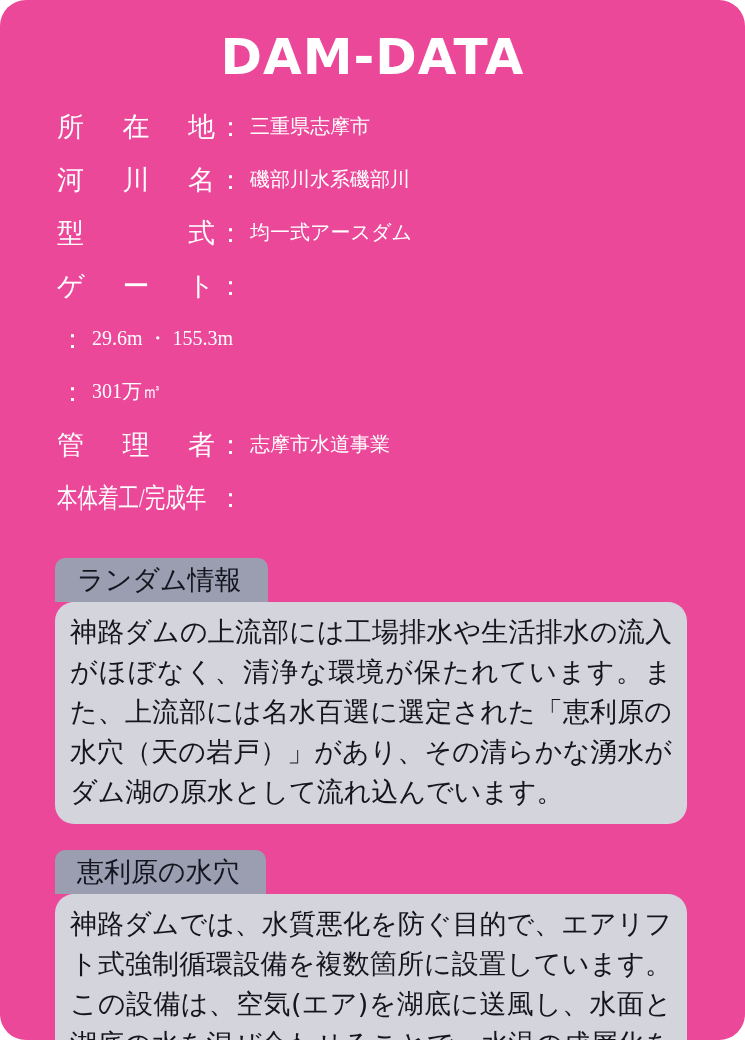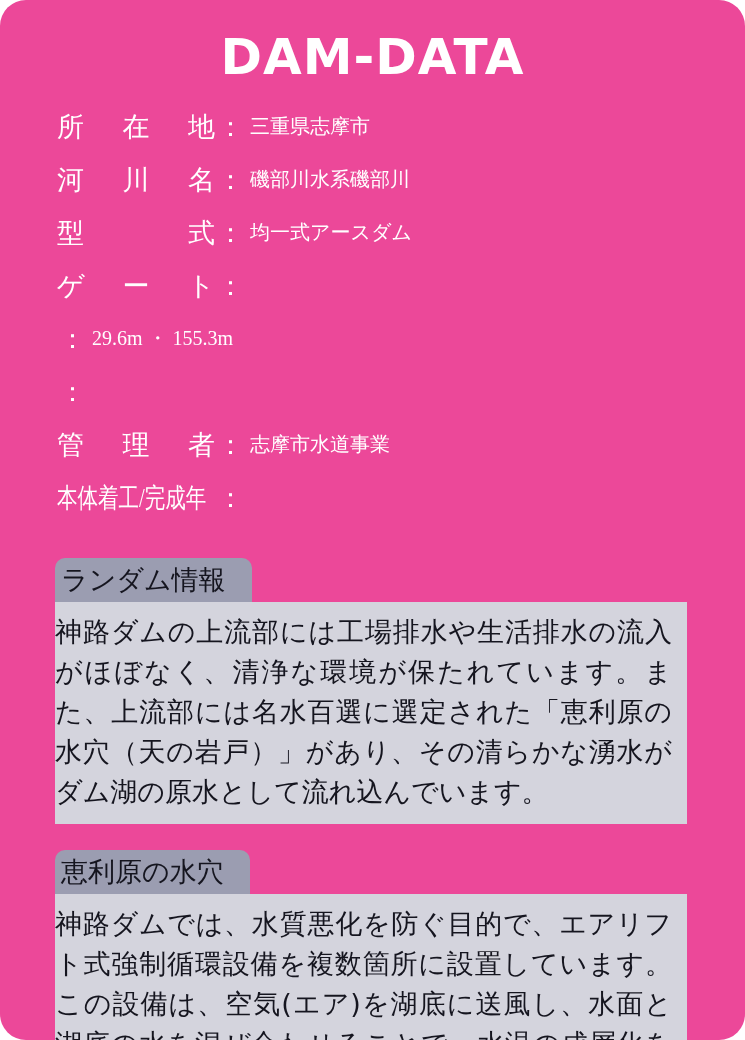--- a/index.html
+++ b/index.html
@@ -68,30 +68,31 @@
     box-sizing: border-box;
   }
   .section-1 { margin-top: 34px; }
   .section-2 { margin-top: 26px; }
   .section-tab {
     display: inline-block;
     background: #9b9db1;
     color: #15151f;
     font-size: 27px;
     line-height: 1;
-    padding: 8px 26px 9px 6px;
+    padding: 8px 26px 9px 22px;
     border-radius: 10px 10px 0 0;
   }
   .section-panel {
     background: #d4d4dd;
     color: #15151f;
     font-size: 27px;
     line-height: 40px;
-    padding: 10px 15px 12px 0;
+    padding: 10px 15px 12px 15px;
     text-align: justify;
+    border-radius: 19px;
   }
 </style>
 </head>
 <body>
 
 <div class="card">
 
   <div class="card-title">DAM-DATA</div>
 
   <div class="specs">
@@ -113,20 +114,21 @@
     <div class="spec-row">
       <span class="spec-label">ゲート</span>
       <span class="spec-colon">：</span>
     </div>
     <div class="spec-row">
       <span class="spec-colon">：</span>
       <span class="spec-value">29.6m ・ 155.3m</span>
     </div>
     <div class="spec-row">
       <span class="spec-colon">：</span>
+      <span class="spec-value">301万㎥</span>
     </div>
     <div class="spec-row">
       <span class="spec-label">管理者</span>
       <span class="spec-colon">：</span>
       <span class="spec-value">志摩市水道事業</span>
     </div>
     <div class="spec-row">
       <span class="spec-label condensed">本体着工/完成年</span>
       <span class="spec-colon">：</span>
     </div>

